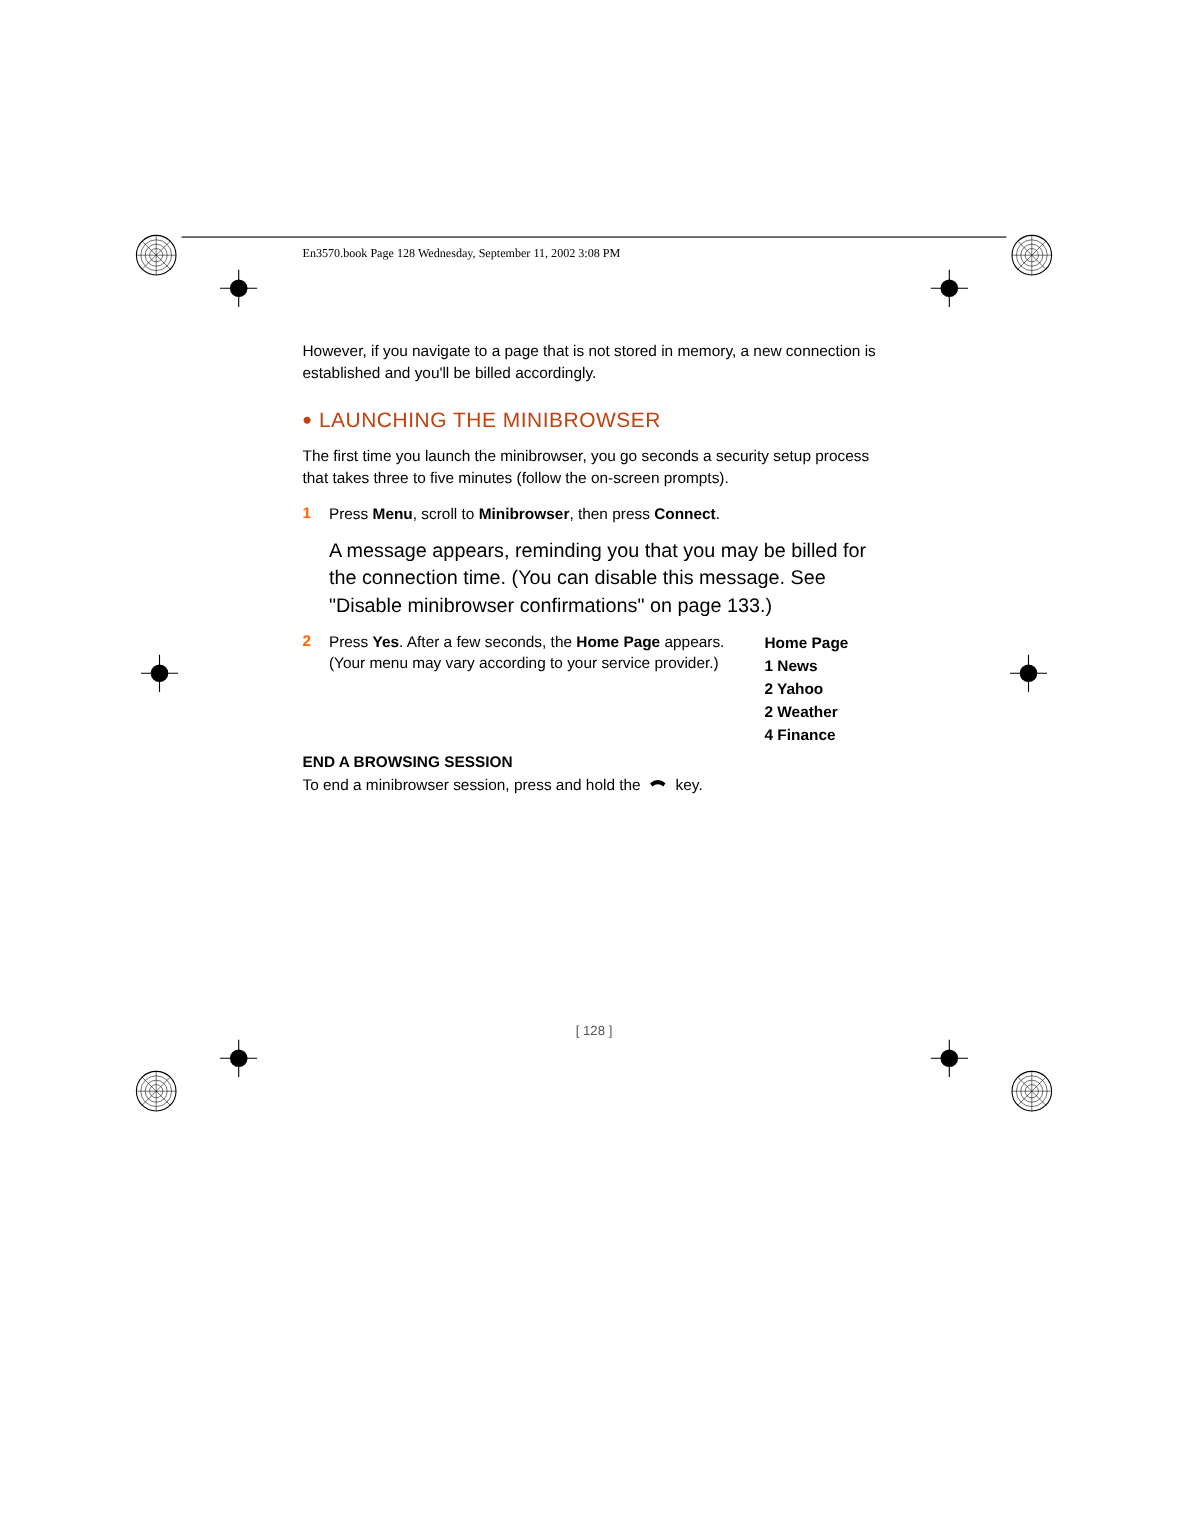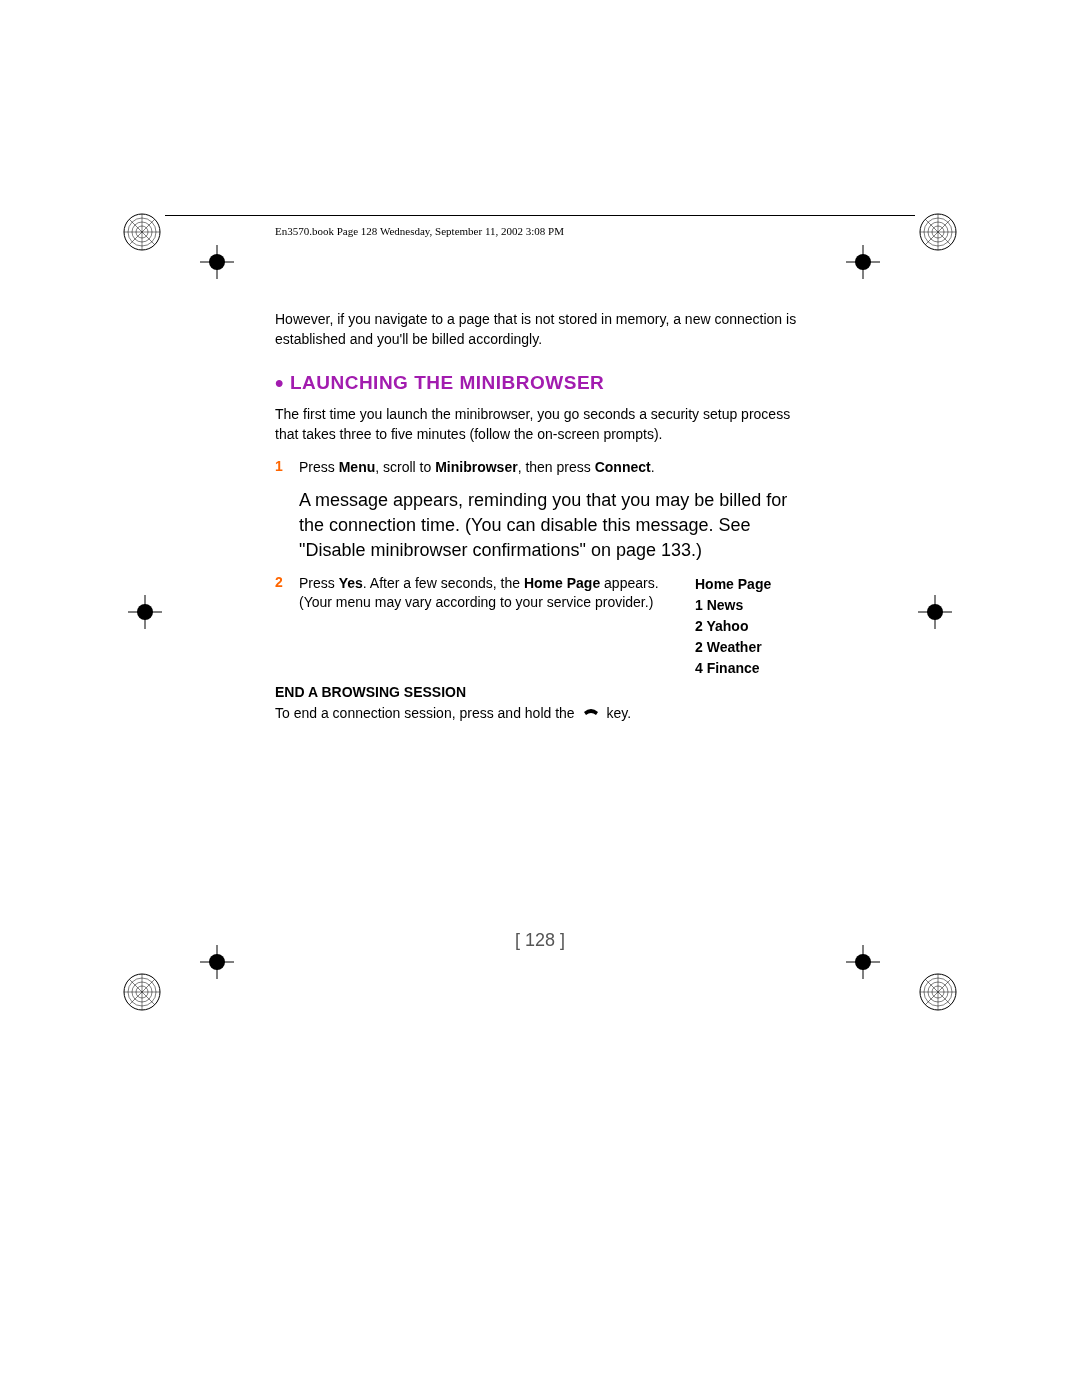--- a/index.html
+++ b/index.html
@@ -30,22 +30,22 @@
   top: 310px;
   left: 275px;
   width: 530px;
 }
 .intro-para {
   font-size: 14px;
   line-height: 1.4;
   margin-bottom: 20px;
 }
 .section-heading {
-  color: #a21caf;
-  font-weight: bold;
+  color: #c2410c;
+  font-weight: normal;
   font-size: 19px;
   letter-spacing: 0.5px;
   margin-bottom: 8px;
 }
 .section-heading .bullet {
   font-size: 24px;
   vertical-align: -2px;
   margin-right: 6px;
 }
 .body-text {
@@ -112,21 +112,21 @@
   display: inline-block;
   vertical-align: middle;
   margin: 0 3px;
 }
 .page-number {
   position: absolute;
   top: 930px;
   left: 0;
   width: 1080px;
   text-align: center;
-  font-size: 18px;
+  font-size: 12px;
   color: #555;
 }
 .reg-mark {
   position: absolute;
   width: 48px;
   height: 48px;
 }
 .reg-mark svg { width: 48px; height: 48px; }
 .reg-tl { top: 208px; left: 118px; }
 .reg-tr { top: 208px; right: 118px; }
@@ -271,20 +271,20 @@
         <div>Home Page</div>
         <div>1 News</div>
         <div>2 Yahoo</div>
         <div>2 Weather</div>
         <div>4 Finance</div>
       </div>
     </div>
 
     <div class="sub-heading">END A BROWSING SESSION</div>
     <div class="body-text">
-      <span>To end a connection session, press and hold the </span><span class="end-icon"><svg width="18" height="14" viewBox="0 0 18 14">
+      <span>To end a minibrowser session, press and hold the </span><span class="end-icon"><svg width="18" height="14" viewBox="0 0 18 14">
             <path d="M2 8 Q9 2 16 8 L14 11 Q9 7 4 11 Z" fill="#000"></path>
           </svg></span><span> key.</span>
     </div>
   </div>
 
   <div class="page-number">[ 128 ]</div>
 </div>
 
 </body></html>

